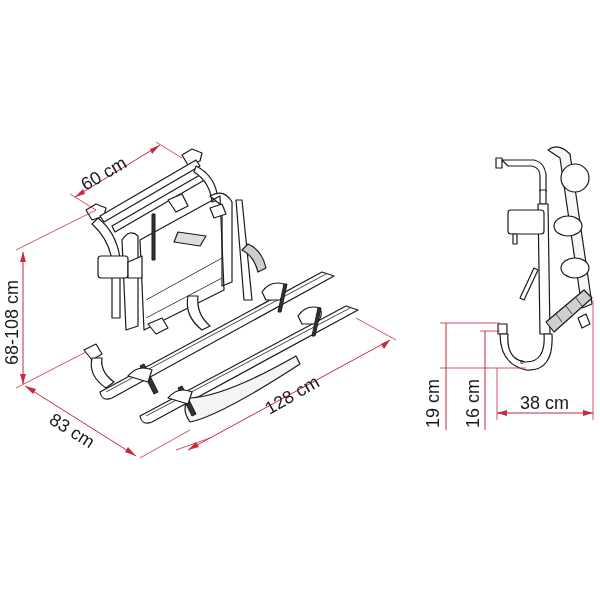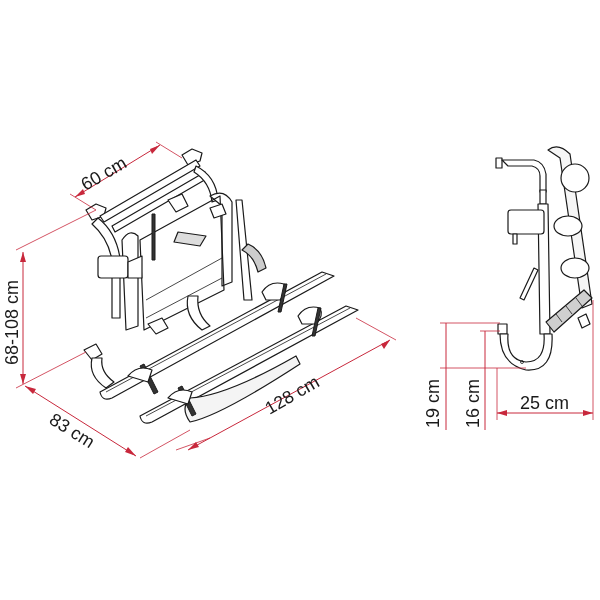--- a/index.html
+++ b/index.html
@@ -155,13 +155,13 @@
 <div class="label" style="left:3px; top:365px; transform: rotate(-90deg);">68-108 cm</div>
 
 <div class="label" style="left:56px; top:410px; transform: rotate(32deg);">83 cm</div>
 
 <div class="label" style="left:262px; top:402px; transform: rotate(-30deg);">128 cm</div>
 
 <div class="label" style="left:424px; top:428px; transform: rotate(-90deg);">19 cm</div>
 
 <div class="label" style="left:464px; top:428px; transform: rotate(-90deg);">16 cm</div>
 
-<div class="label" style="left:520px; top:394px;">25 cm</div>
+<div class="label" style="left:520px; top:394px;">38 cm</div>
 
 </body></html>

